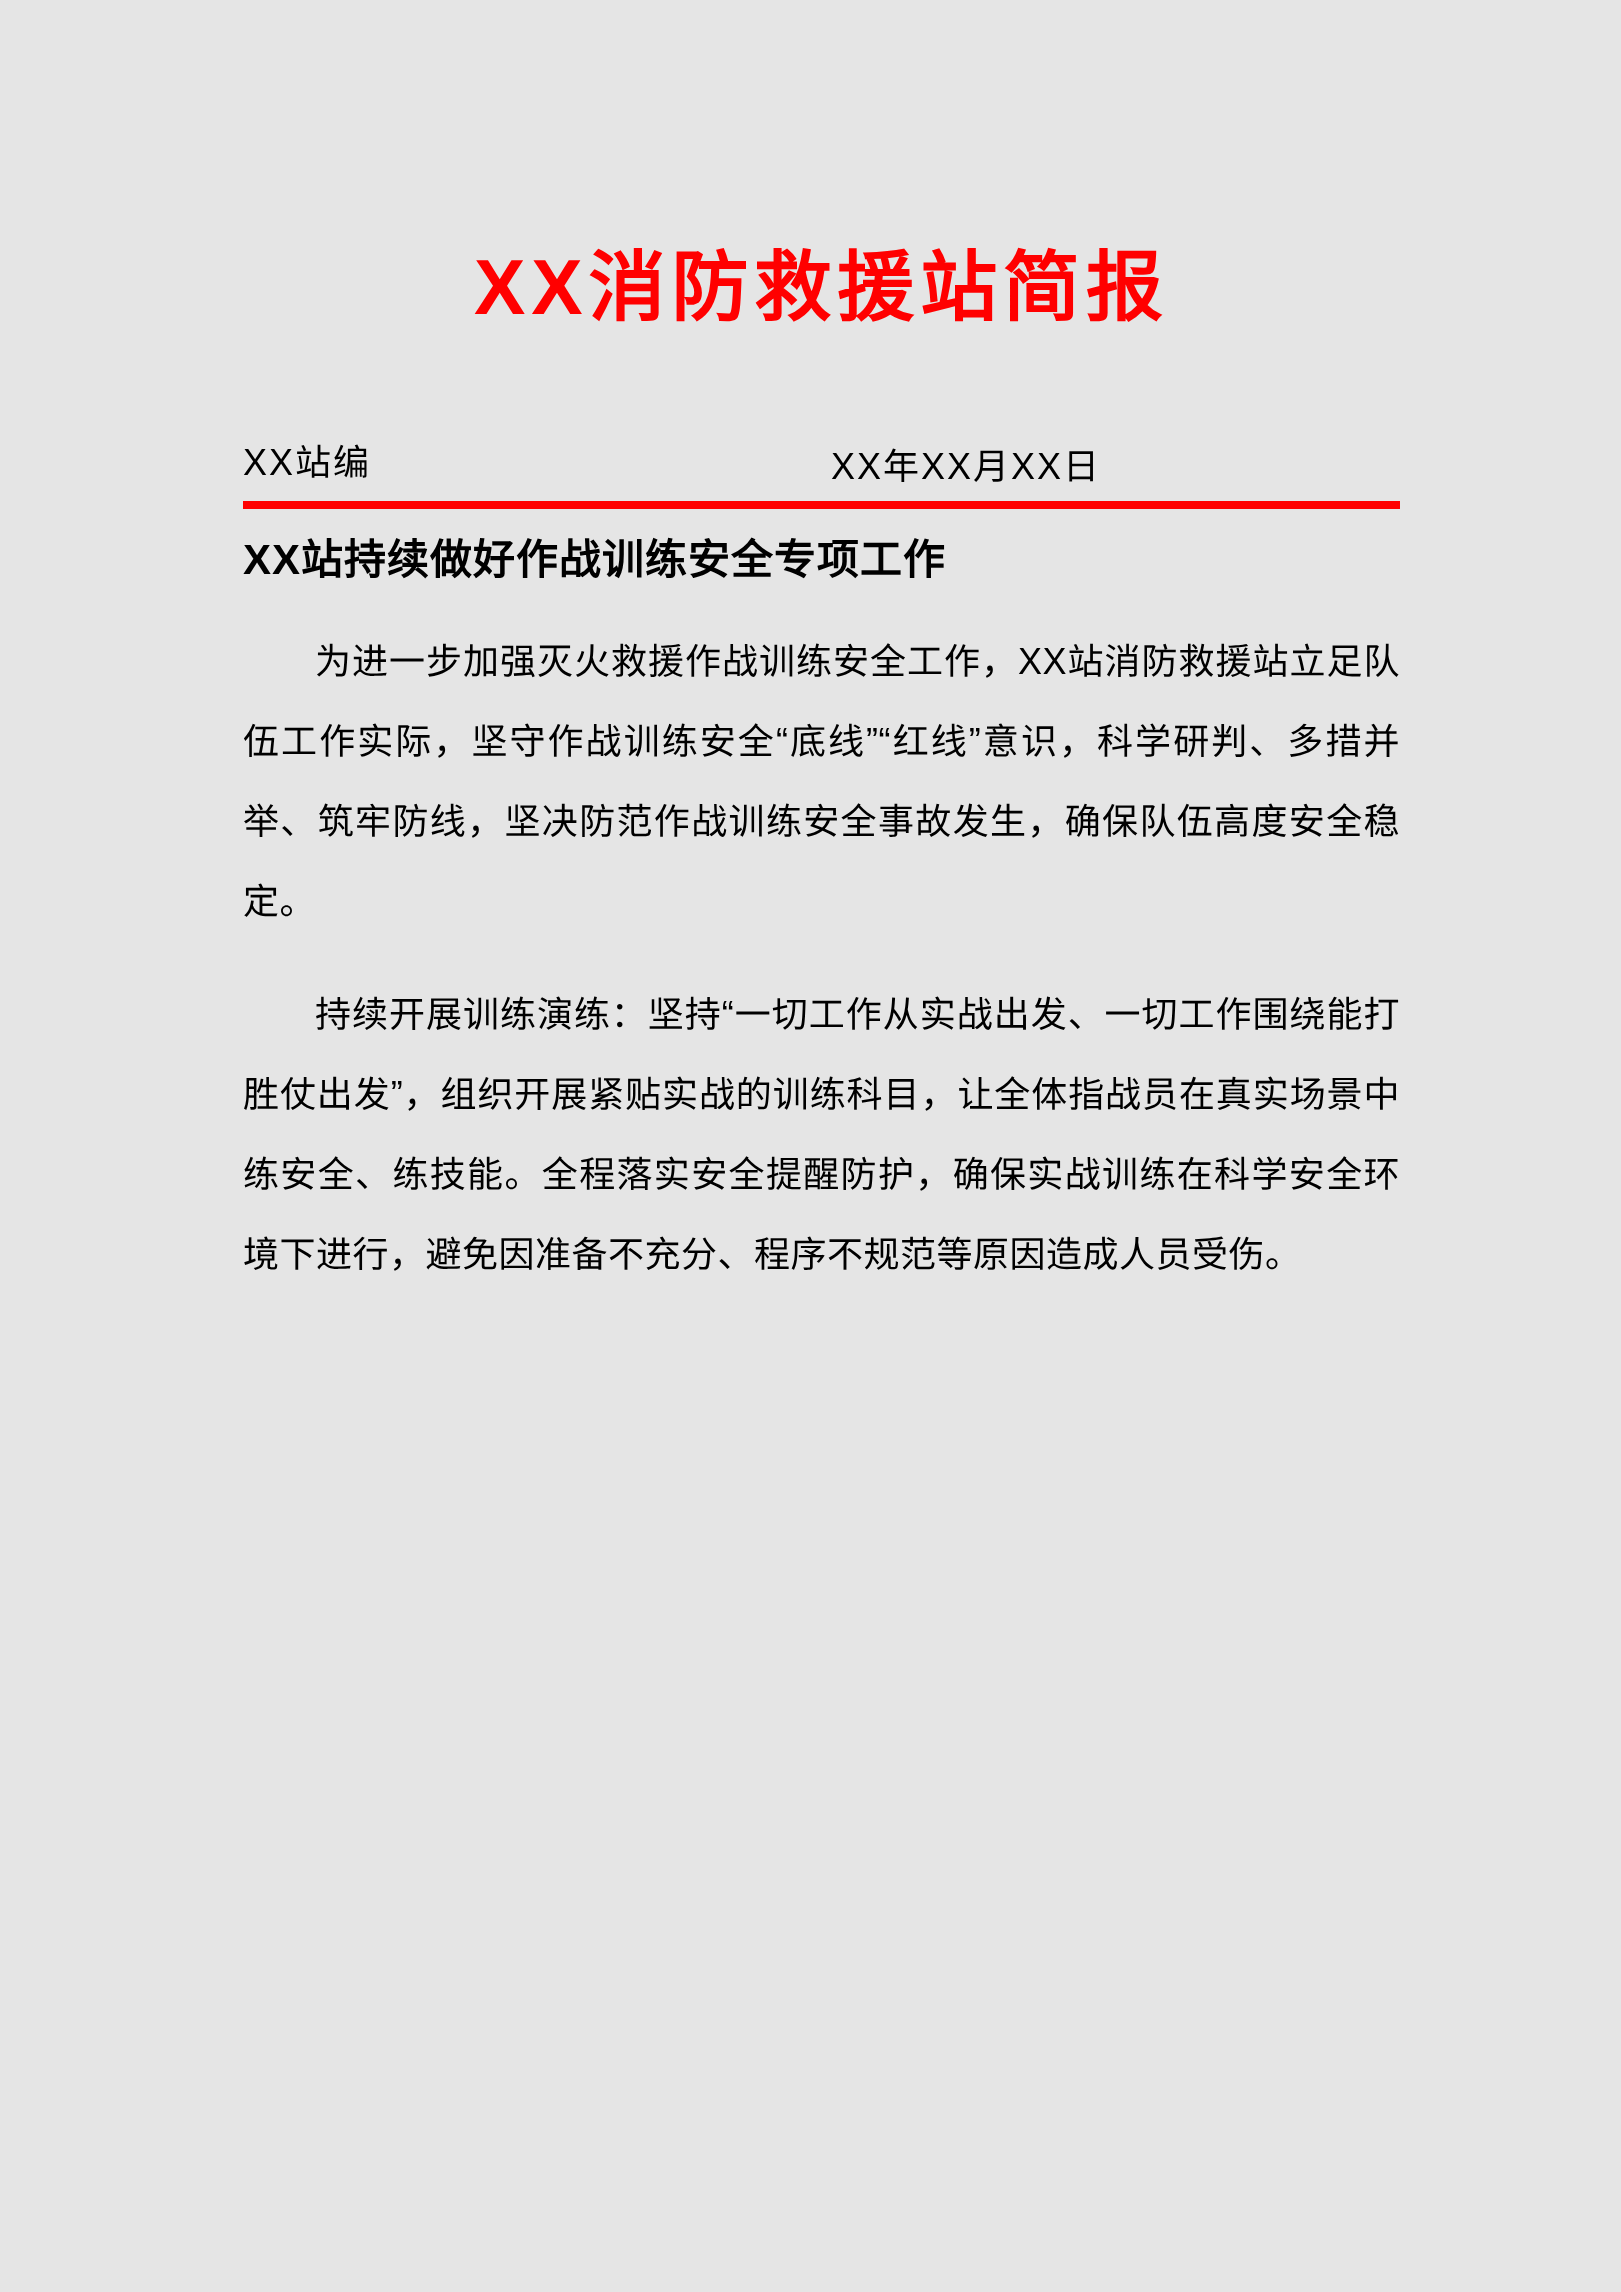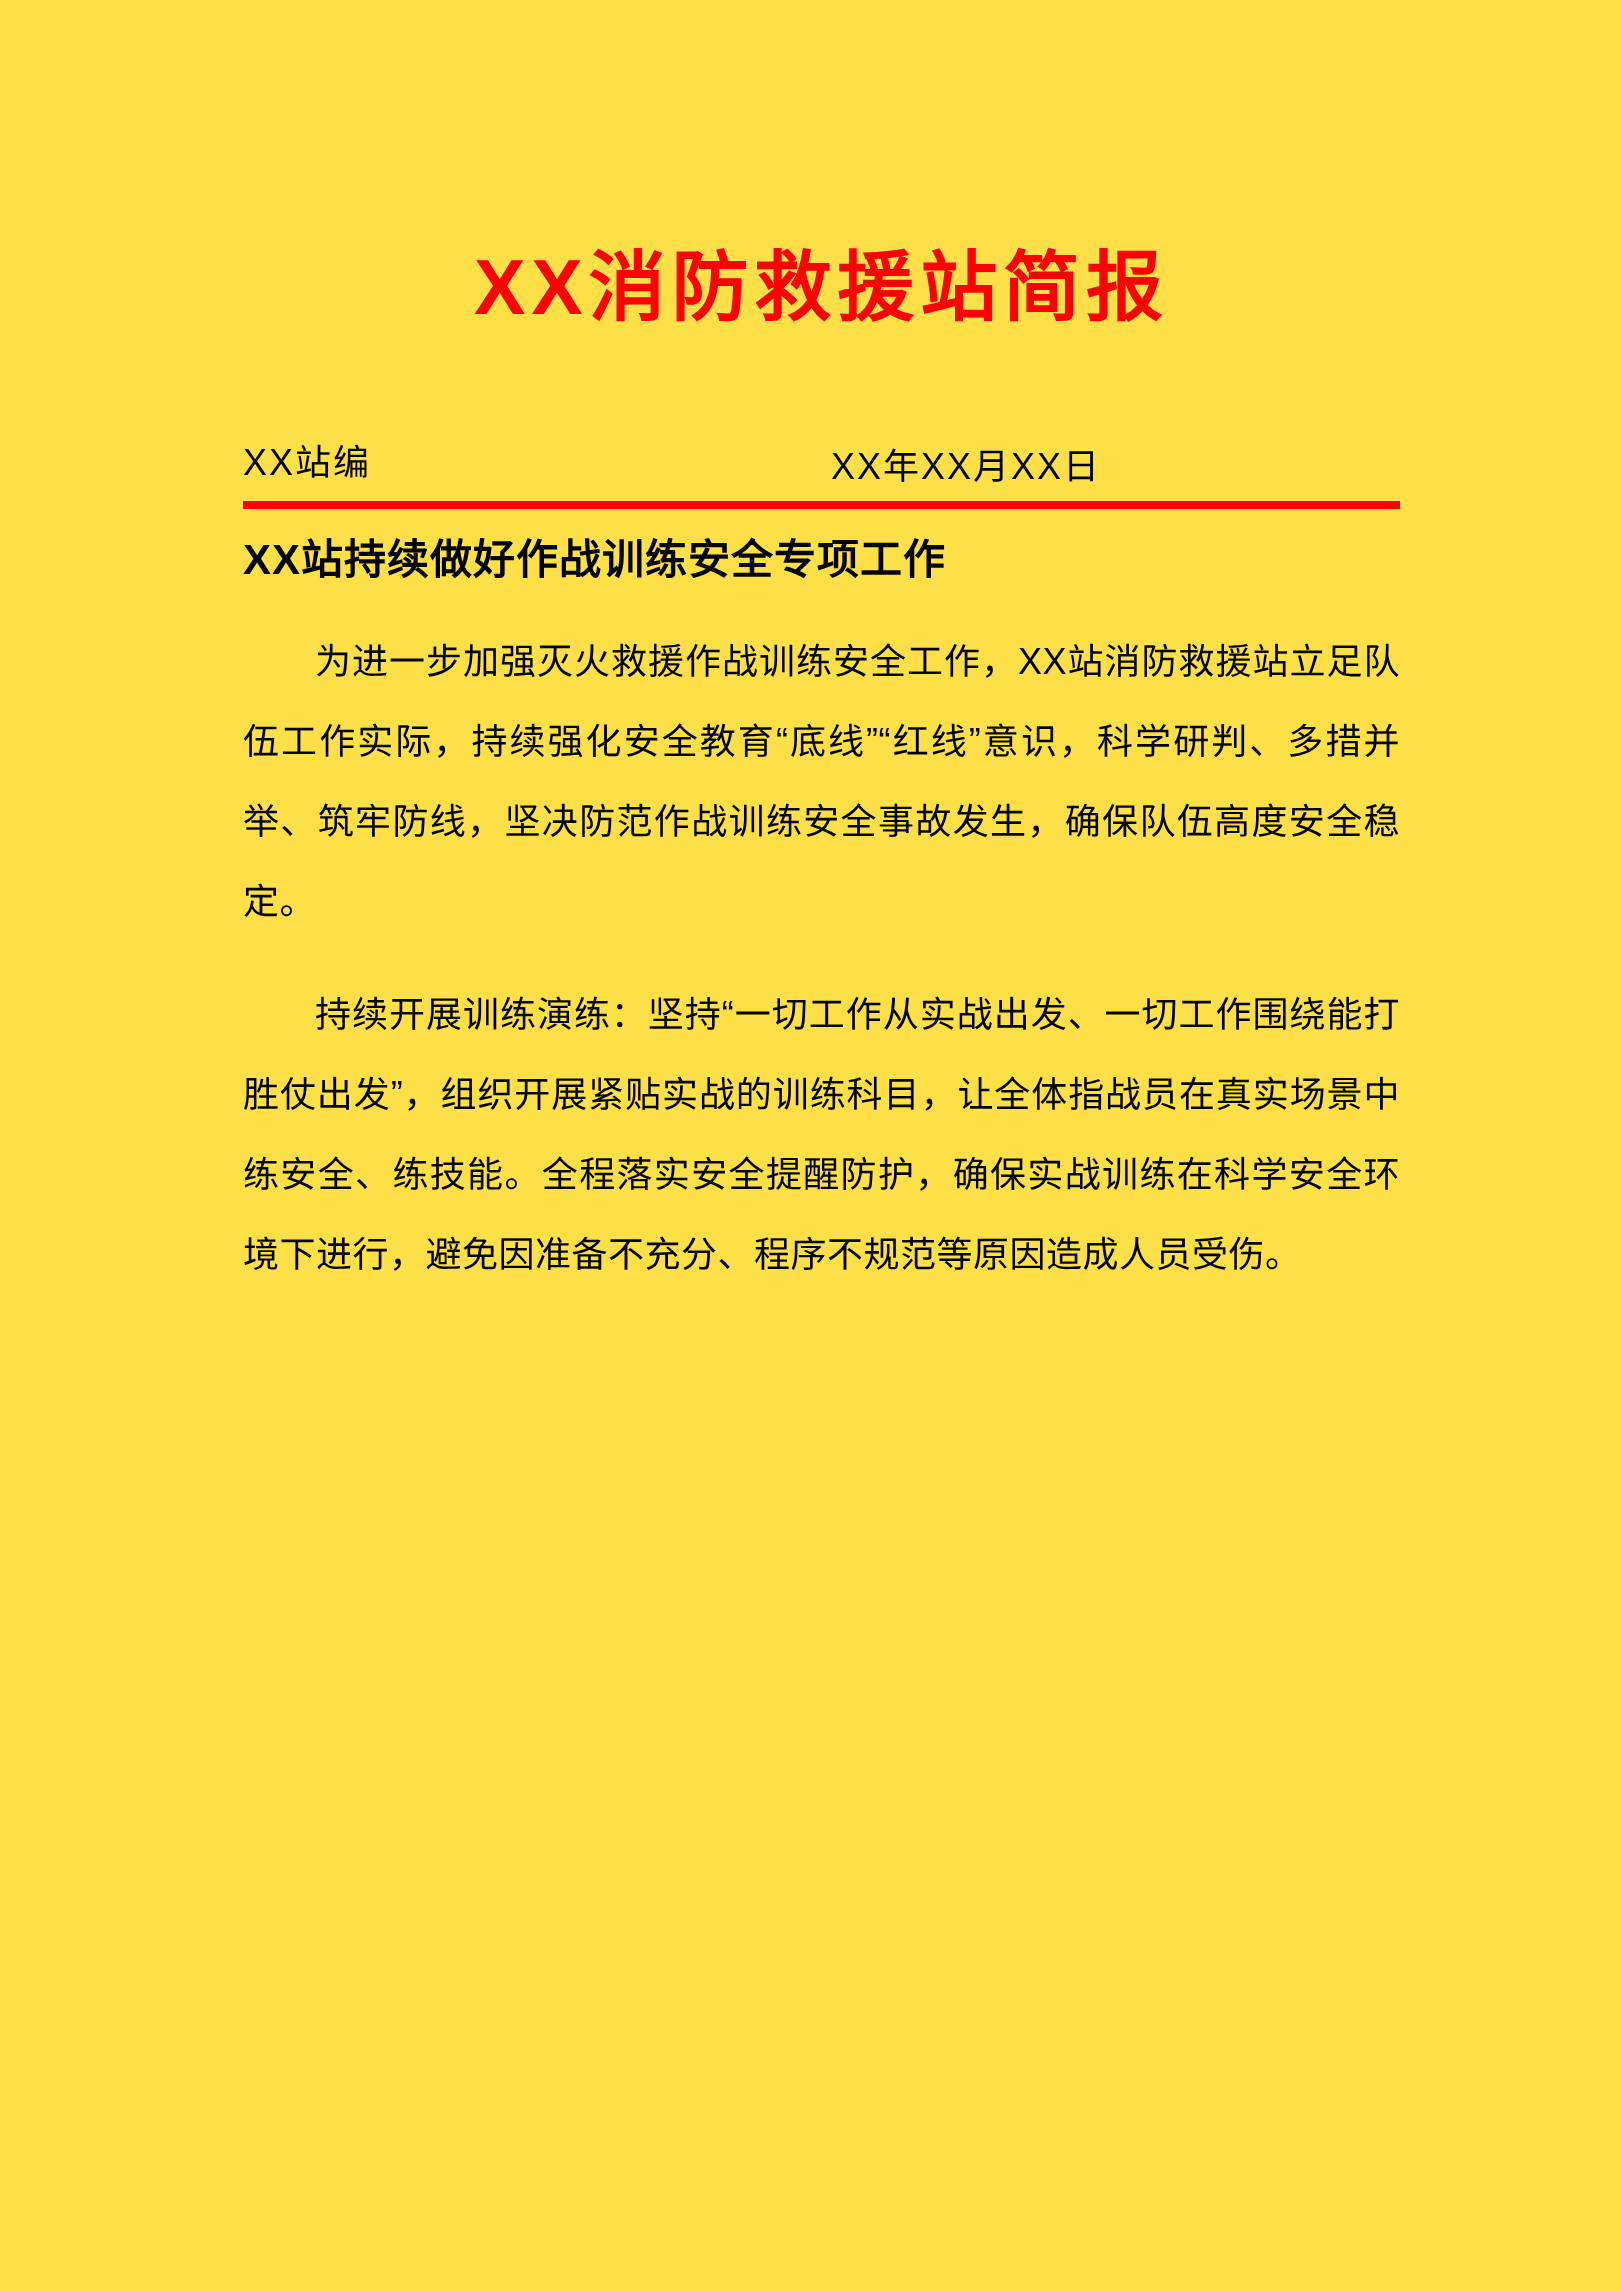--- a/index.html
+++ b/index.html
@@ -11,21 +11,21 @@
     width: 1621px;
     height: 2293px;
     font-family: "Liberation Sans", "DejaVu Sans", sans-serif;
     color: #000000;
     -webkit-font-smoothing: antialiased;
   }
   .page {
     position: relative;
     width: 1621px;
     height: 2293px;
-    background: #fde047;
+    background: #e5e5e5;
     box-sizing: border-box;
     overflow: hidden;
     padding-left: 32px;
   }
   .content {
     position: absolute;
     left: 243px;
     top: 0;
     width: 1157px;
   }
@@ -114,19 +114,19 @@
 
     <div class="issue-bar">
       <span class="issue-editor">XX站编</span>
       <span class="issue-date">XX年XX月XX日</span>
       <div class="rule-red"></div>
     </div>
 
     <h2 class="article-heading">XX站持续做好作战训练安全专项工作</h2>
 
     <div class="body-copy">
-      <p class="para">为进一步加强灭火救援作战训练安全工作，XX站消防救援站立足队伍工作实际，持续强化安全教育“底线”“红线”意识，科学研判、多措并举、筑牢防线，坚决防范作战训练安全事故发生，确保队伍高度安全稳定。</p>
+      <p class="para">为进一步加强灭火救援作战训练安全工作，XX站消防救援站立足队伍工作实际，坚守作战训练安全“底线”“红线”意识，科学研判、多措并举、筑牢防线，坚决防范作战训练安全事故发生，确保队伍高度安全稳定。</p>
       <p class="para">持续开展训练演练：坚持“一切工作从实战出发、一切工作围绕能打胜仗出发”，组织开展紧贴实战的训练科目，让全体指战员在真实场景中练安全、练技能。全程落实安全提醒防护，确保实战训练在科学安全环境下进行，避免因准备不充分、程序不规范等原因造成人员受伤。</p>
     </div>
 
   </div>
 </div>
 
 
 </body></html>

